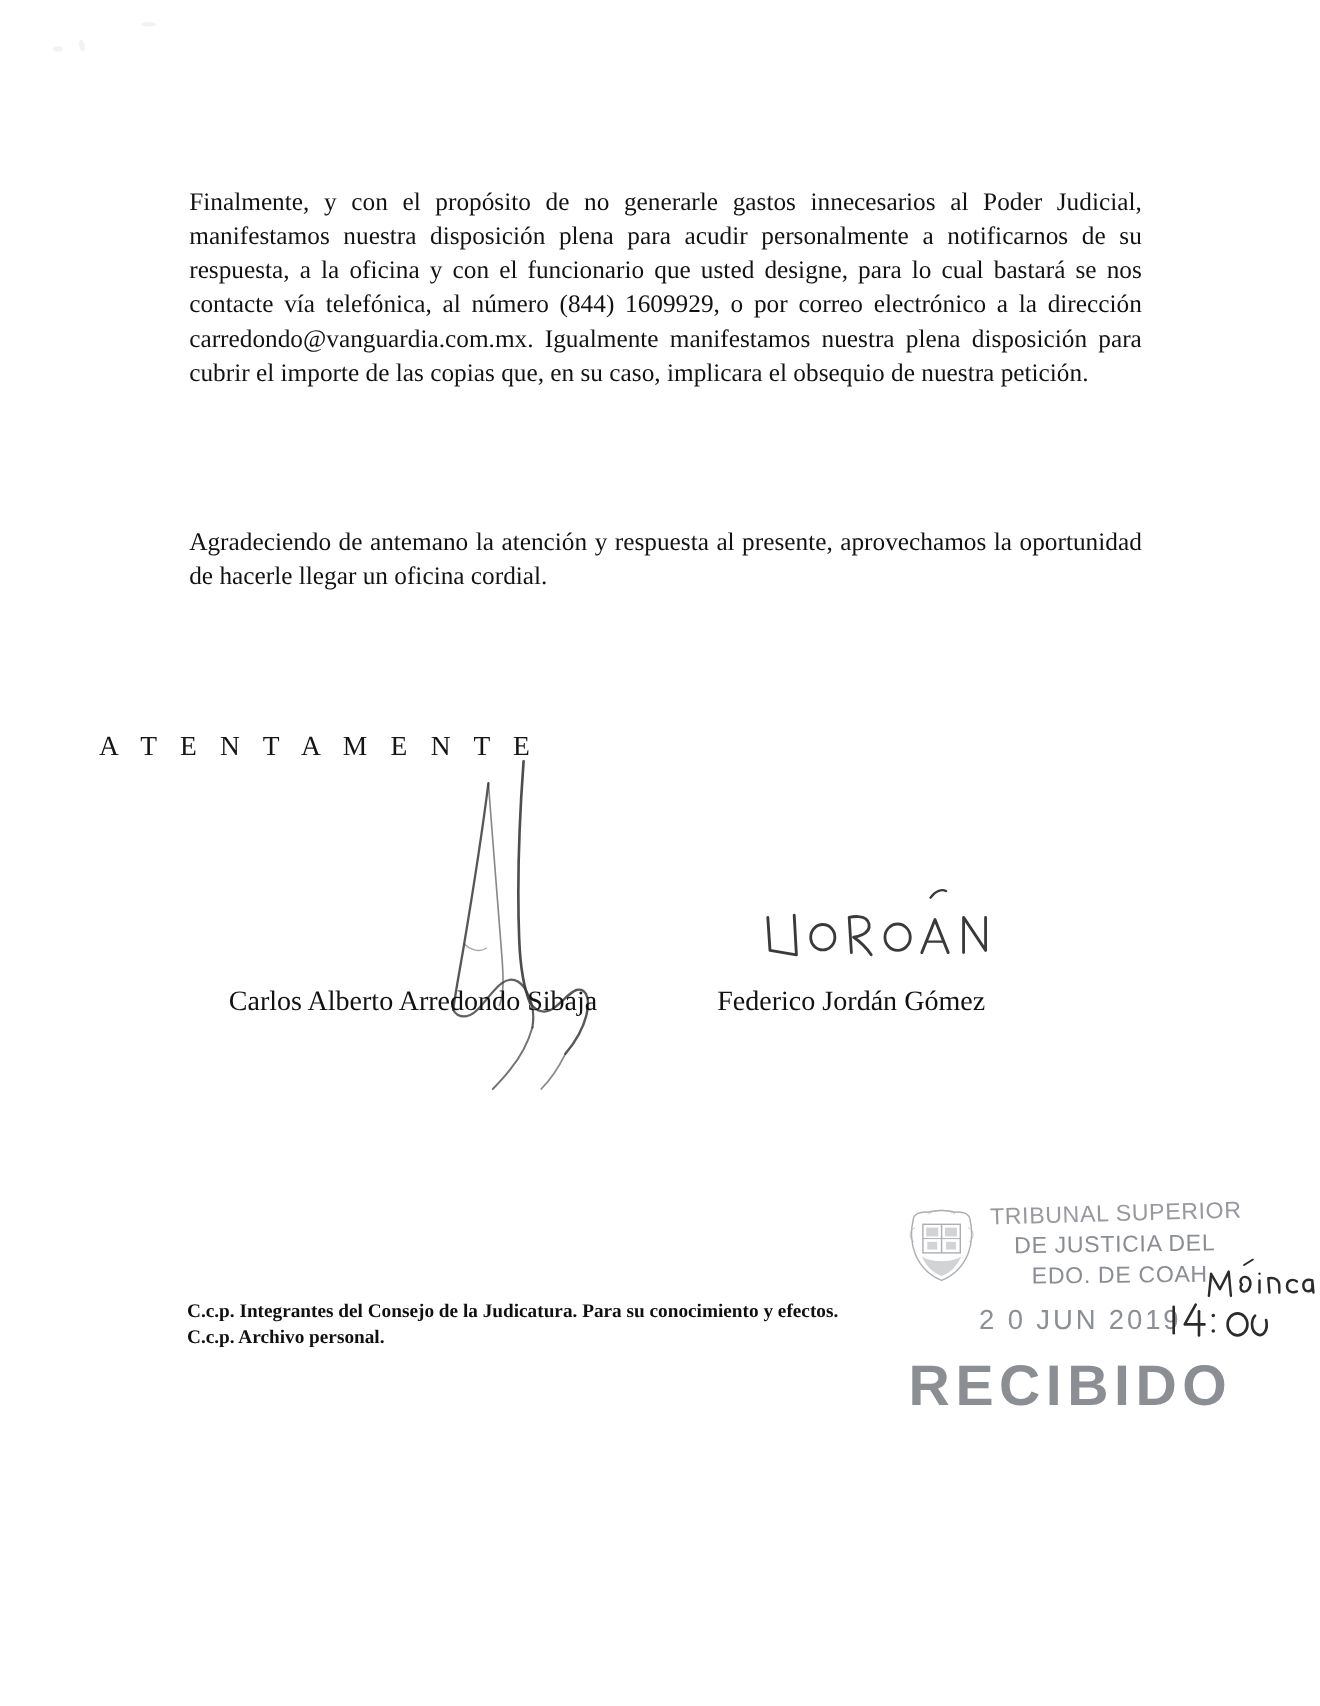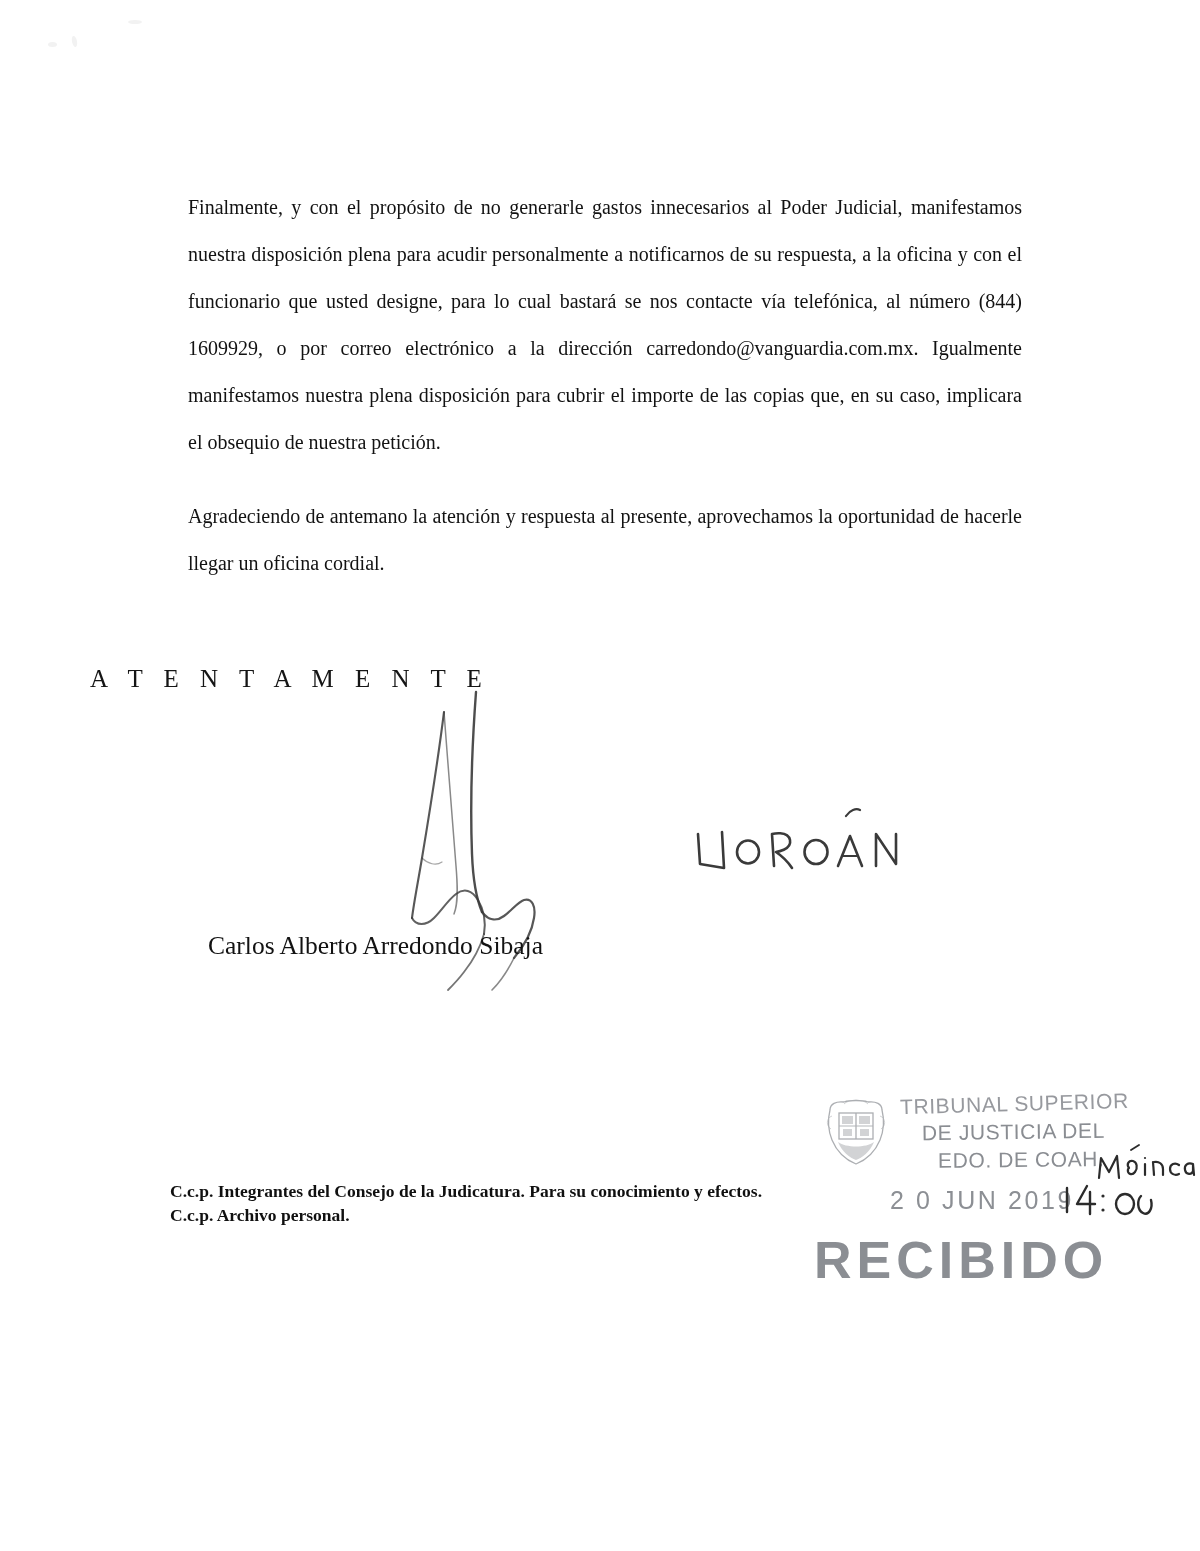--- a/index.html
+++ b/index.html
@@ -29,23 +29,23 @@
   .speck-a { left: 48px;  top: 42px; width: 9px;  height: 5px; }
   .speck-b { left: 72px;  top: 36px; width: 5px;  height: 11px; transform: rotate(-12deg); }
   .speck-c { left: 128px; top: 20px; width: 14px; height: 4px; }
 
   .body-block {
     position: absolute;
     left: 172px;
     width: 866px;
   }
   .para {
-    margin: 16px;
-    font-size: 20px;
-    line-height: 47px;
+    margin: 0;
+    font-size: 23px;
+    line-height: 31px;
     text-align: justify;
     text-justify: inter-word;
     color: #121212;
   }
   .para.last-line-left { text-align-last: left; }
 
   #para-1 { top: 168px; }
   #para-2 { top: 477px; }
 
   .atentamente {
@@ -60,21 +60,20 @@
     padding-left: 90px;
   }
 
   
   .sign-names {
     position: absolute;
     top: 893px;
     left: 172px;
     width: 880px;
     height: 34px;
-    margin-top: 36px;
   }
   .sign-name {
     position: absolute;
     font-size: 25.5px;
     line-height: 34px;
     white-space: nowrap;
     color: #121212;
   }
   #name-left  { left: 36px; }
   #name-right { left: 480px; }
@@ -131,21 +130,21 @@
     transform: rotate(-0.6deg);
     color: #8a8d92;
   }
   #stamp-date {
     left: 78px; top: 98px;
     font-size: 25px;
     letter-spacing: 2.6px;
     color: #8c8f94;
   }
   #stamp-received {
-    left: 2px; top: 142px;
+    left: 14px; top: 142px;
     font-size: 52px;
     font-weight: bold;
     letter-spacing: 5px;
     color: #8b8e93;
   }
   #stamp-office {
     left: 16px; top: 202px;
     font-size: 22px;
     letter-spacing: 0.8px;
     color: #8d9095;
@@ -224,20 +223,21 @@
       <ellipse cx="126" cy="44" rx="11.5" ry="12"></ellipse>
       <path d="M148,58 L160,28 L172,58"></path>
       <path d="M153,48 L167,48" stroke-width="2.1"></path>
       <path d="M186,58 L186,26 L206,56 L206,26"></path>
       <path d="M156,8 C160,2 166,0 170,2" stroke-width="2.2"></path>
     </g>
   </svg>
 
   <div class="sign-names">
     <span class="sign-name" id="name-left">Carlos Alberto Arredondo Sibaja</span>
+    <span class="sign-name" id="name-right">Federico Jordán Gómez</span>
   </div>
 
   <div id="stamp">
 
     <svg id="stamp-crest" viewBox="0 0 68 72">
       <g fill="none" stroke="#8d9095" stroke-width="1.3">
         <path d="M8,14 C8,8 14,5 22,6 C28,4 40,4 46,6 C54,5 60,8 60,14
                  C62,22 62,34 58,44 C53,56 44,64 34,68
                  C24,64 15,56 10,44 C6,34 6,22 8,14 Z"></path>
         <rect x="17" y="17" width="34" height="26"></rect>

